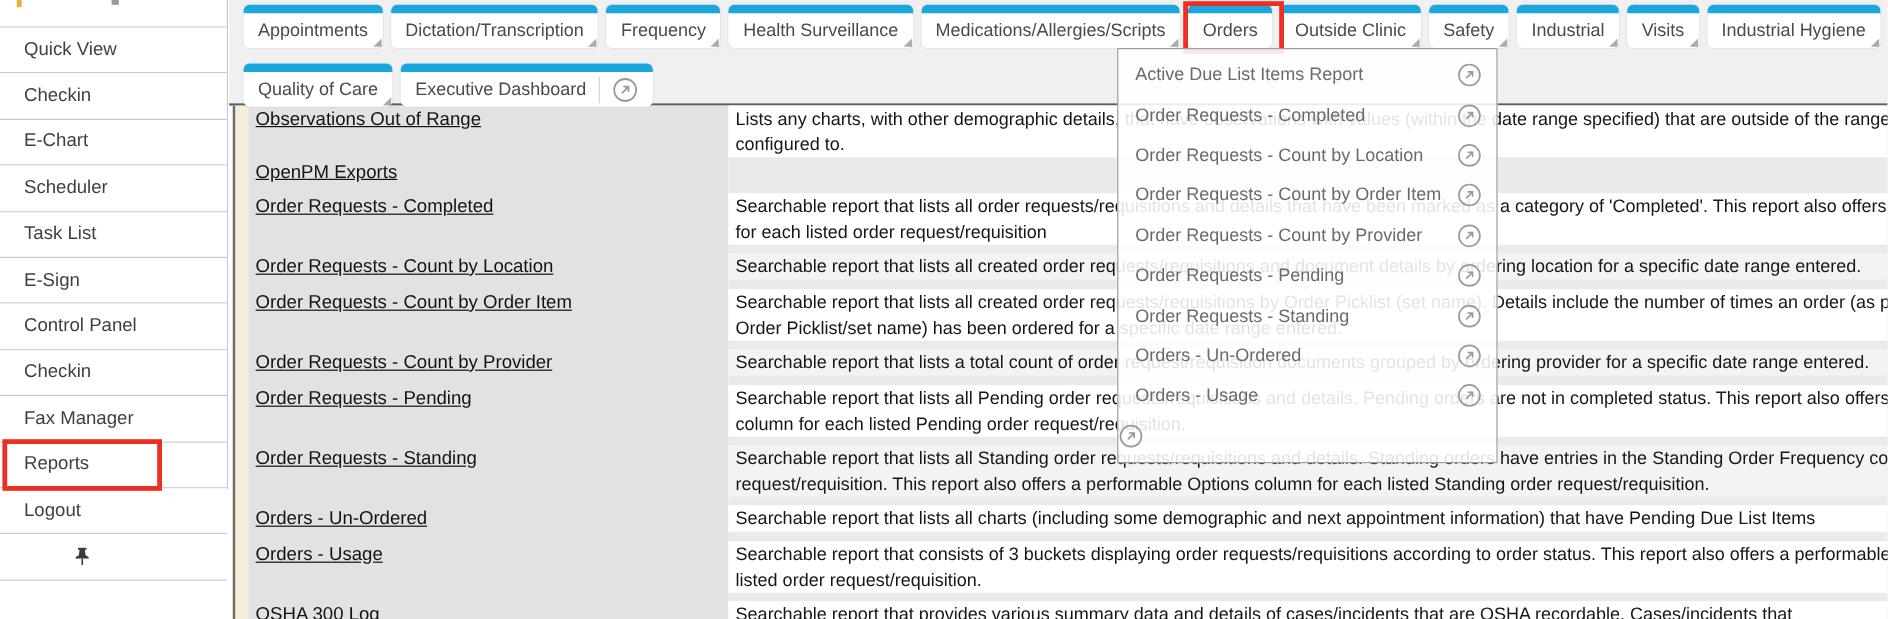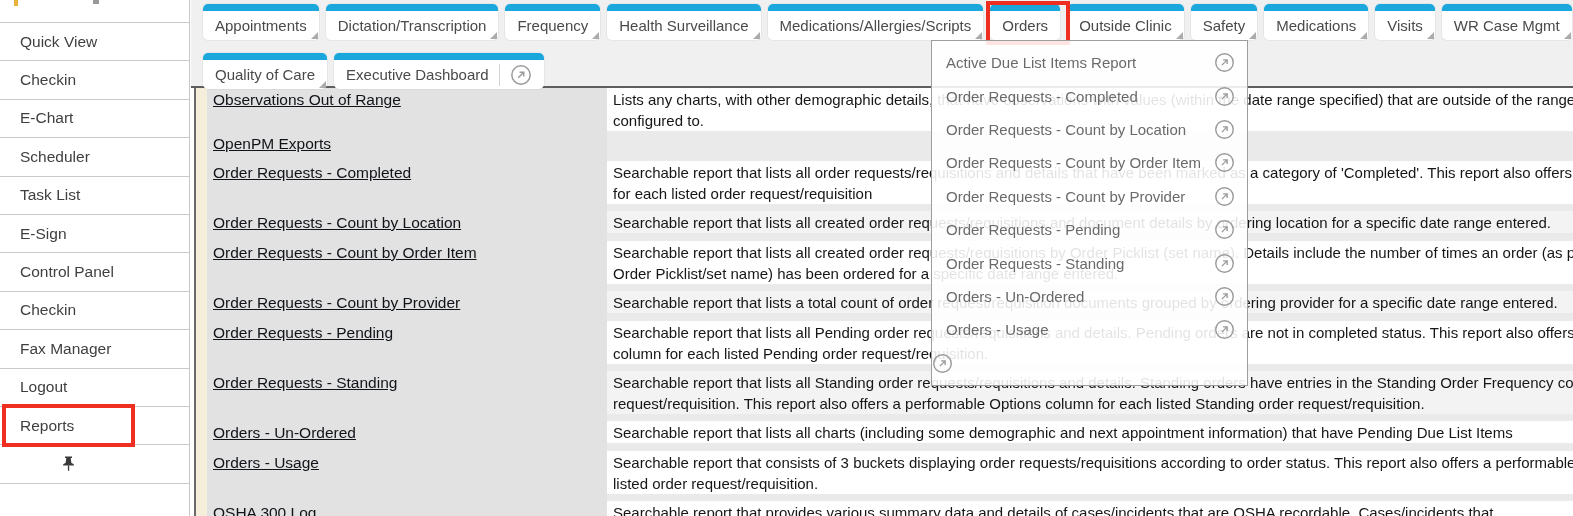--- a/index.html
+++ b/index.html
@@ -4,21 +4,21 @@
 <style>
   * { margin:0; padding:0; box-sizing:border-box; }
   html,body { width:1573px; height:516px; }
   body {
     position:relative; overflow:hidden; background:#fff;
     font-family:"Liberation Sans", sans-serif; color:#222;
   }
 
   
   #sidebar {
-    position:absolute; left:0; top:0; width:190px; height:516px;
+    position:absolute; left:0; top:0; width:190px; height:408px;
     background:#fff; border-right:1px solid #c6c6c6; z-index:5;
   }
   .side-top { height:23px; border-bottom:1px solid #c9c9c9; position:relative; }
   .sliver-a { position:absolute; left:14px; top:0; width:4px; height:6px; background:#e6b23c; }
   .sliver-b { position:absolute; left:93px; top:0; width:6px; height:4px; background:#9a9a9a; }
   .side-item {
     position:relative; height:38.4px; border-bottom:1px solid #c9c9c9;
     display:flex; align-items:center; padding-left:20px;
     font-size:15.5px; color:#3f3f3f; cursor:pointer; background:#fff;
   }
@@ -133,26 +133,26 @@
 
       </div>
       <div class="side-item">
         <span class="side-label">Checkin</span>
 
       </div>
       <div class="side-item">
         <span class="side-label">Fax Manager</span>
 
       </div>
-      <div class="side-item">
-        <span class="side-label">Logout</span>
-
-      </div>
       <div class="side-item annotated">
         <span class="side-label">Reports</span>
+
+      </div>
+      <div class="side-item">
+        <span class="side-label">Logout</span>
 
       </div>
       <div class="side-item is-pin">
 
         <span class="pin-wrap">
           <svg class="launch-svg" width="13" height="15" viewBox="0 0 13 15">
             <path d="M3 0.5 h7 v1.6 h-1.3 l0.7 4.8 c1.7 0.5 2.7 1.5 2.7 2.5 H0.9 c0-1 1-2 2.7-2.5 l0.7-4.8 H3 Z" fill="#3a3a3a"></path>
             <rect x="5.9" y="9.4" width="1.3" height="5.4" fill="#3a3a3a"></rect>
           </svg>
         </span>
@@ -215,35 +215,28 @@
       <div class="tab has-fold">
         <div class="tab-blue"></div>
         <div class="tab-body">
           <span class="tab-label">Safety</span>
 
         </div>
       </div>
       <div class="tab has-fold">
         <div class="tab-blue"></div>
         <div class="tab-body">
-          <span class="tab-label">Medications</span>
+          <span class="tab-label">Industrial</span>
 
         </div>
       </div>
       <div class="tab has-fold">
         <div class="tab-blue"></div>
         <div class="tab-body">
           <span class="tab-label">Visits</span>
-
-        </div>
-      </div>
-      <div class="tab has-fold">
-        <div class="tab-blue"></div>
-        <div class="tab-body">
-          <span class="tab-label">WR Case Mgmt</span>
 
         </div>
       </div>
       <div class="tab has-fold">
         <div class="tab-blue"></div>
         <div class="tab-body">
           <span class="tab-label">Industrial Hygiene</span>
 
         </div>
       </div>

